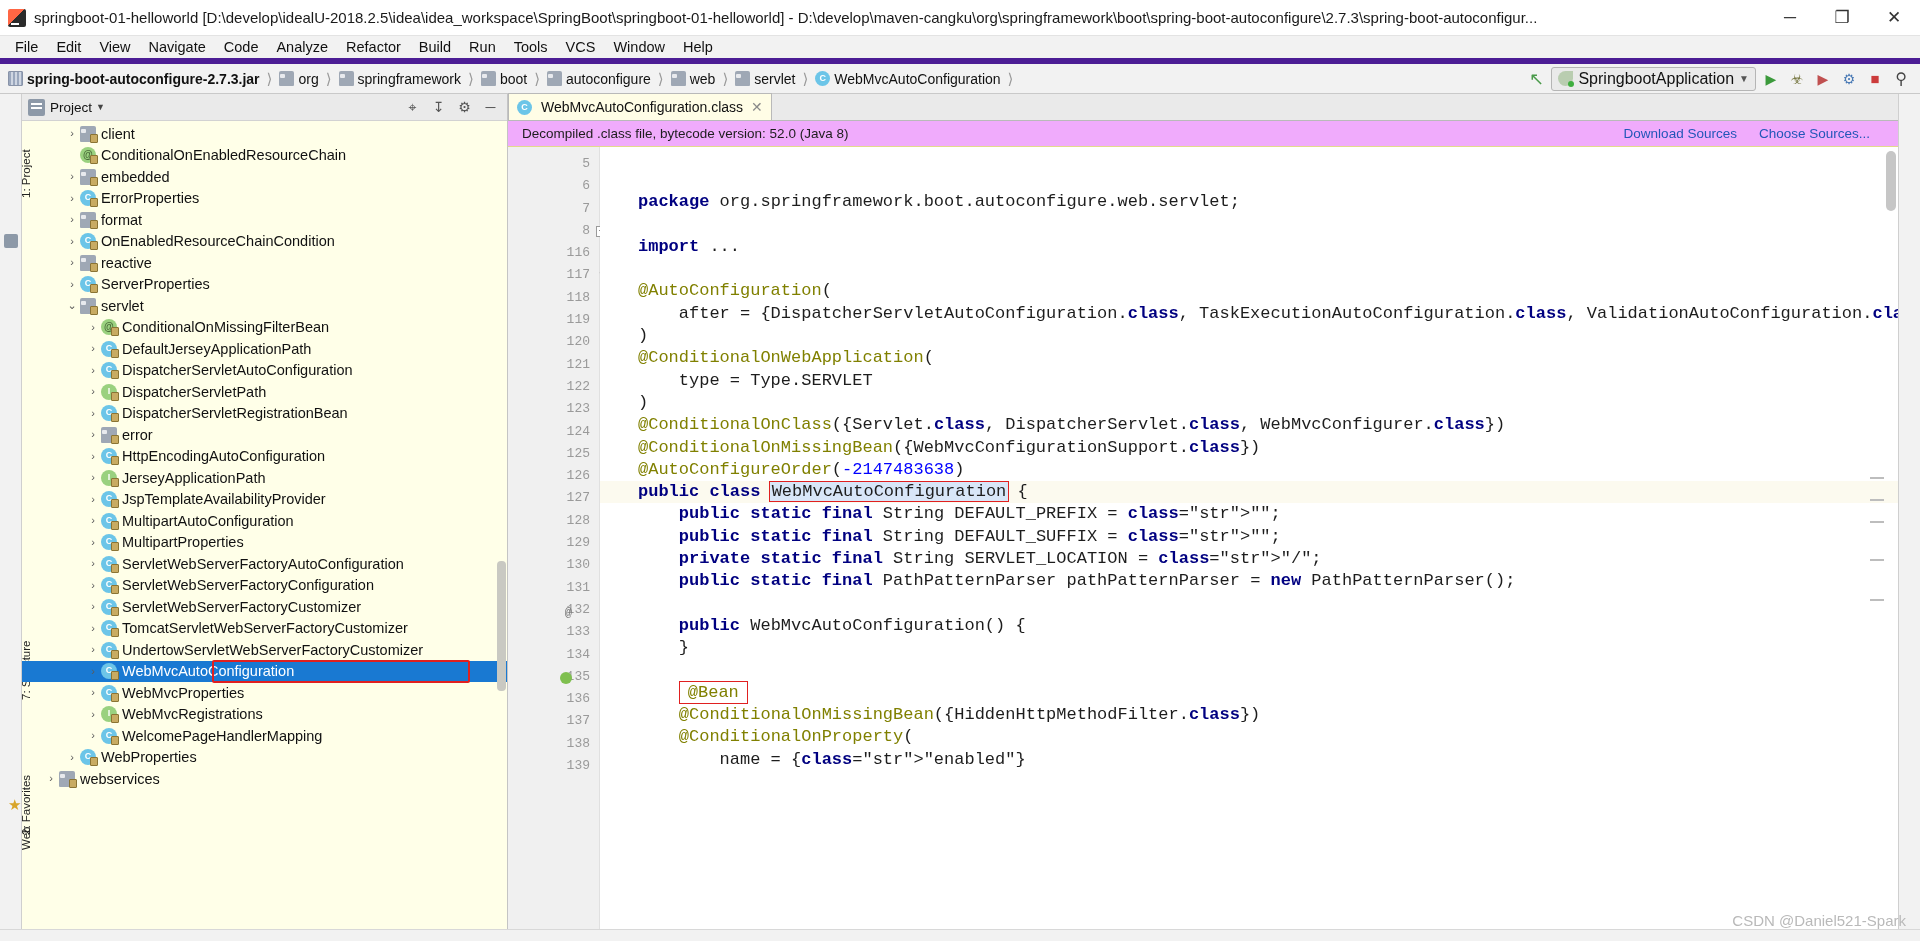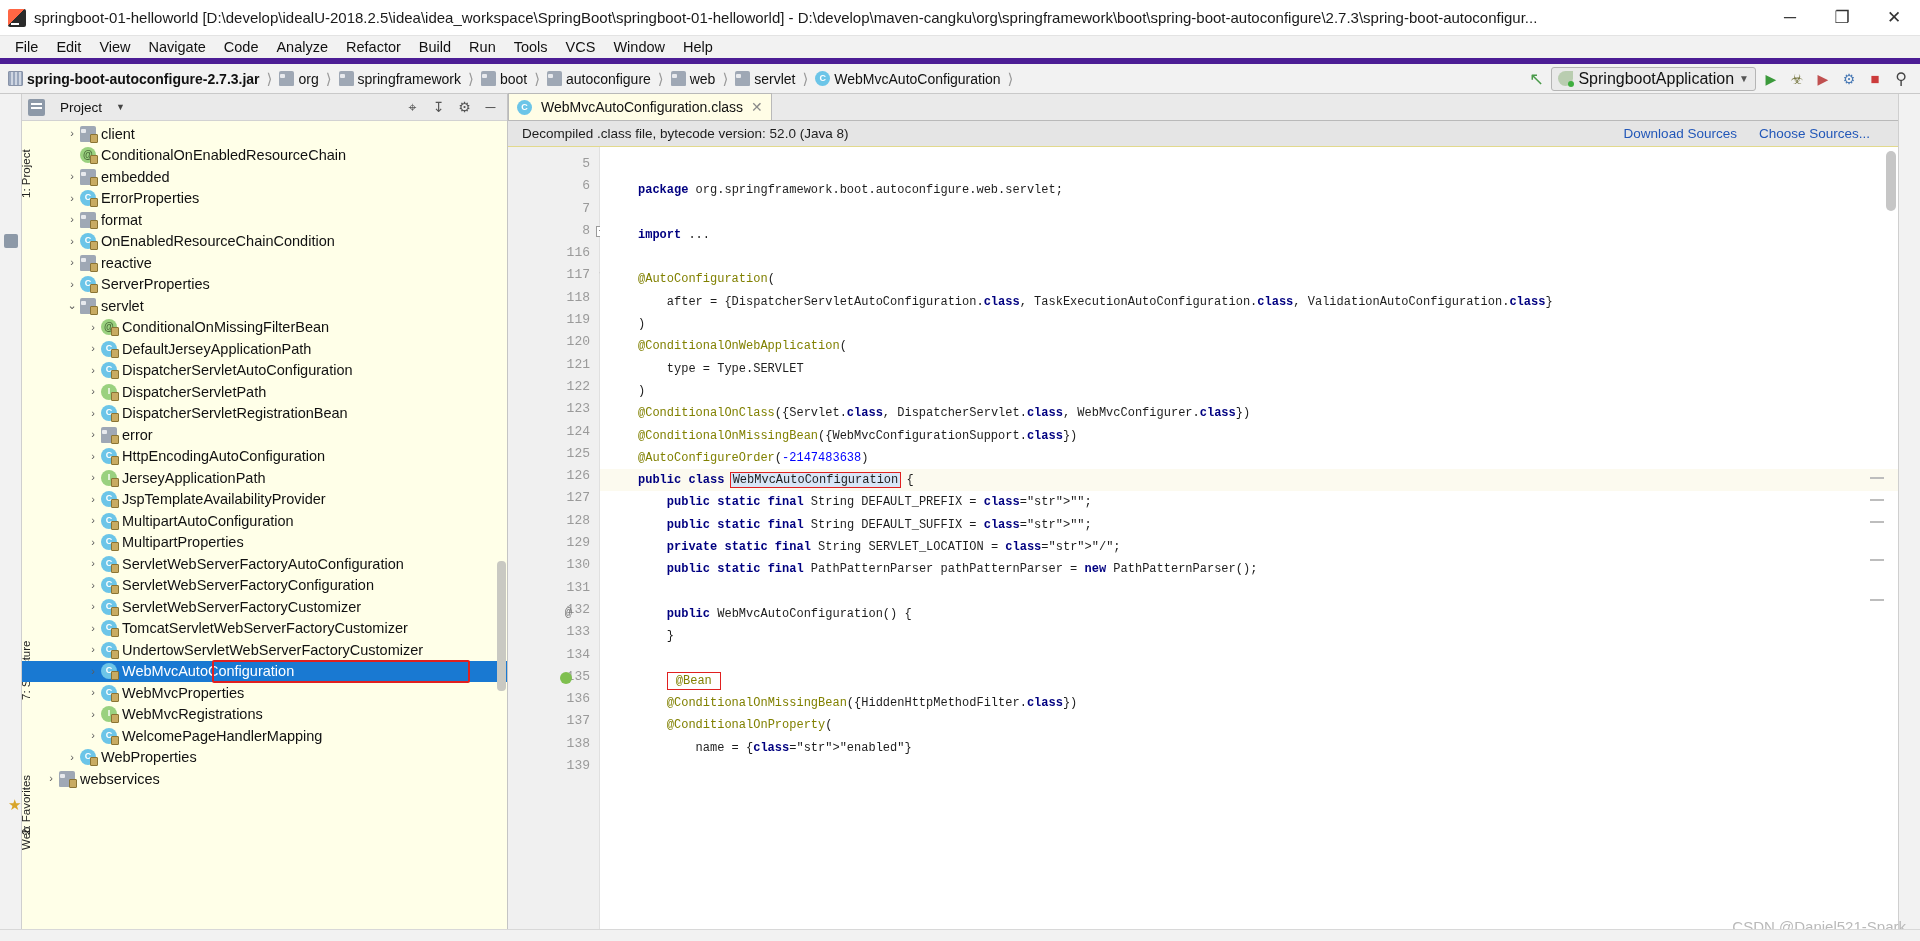--- a/index.html
+++ b/index.html
@@ -132,21 +132,20 @@
 
   
   .project-panel {
     width: 486px; min-width: 486px; display: flex; flex-direction: column;
     background: #ffffe8; border-right: 1px solid #c4c4c4;
   }
   .panel-header {
     height: 27px; min-height: 27px; background: #eaeaea;
     display: flex; align-items: center; padding: 0 6px;
     border-bottom: 1px solid #d2d2d2;
-    gap: 10px;
   }
   .panel-title { font-size: 13.5px; color: #111; margin-right: 4px; }
   .panel-hdr-ic { width: 17px; height: 17px; margin-right: 5px; background: #8d99a8; border-radius: 2px; position: relative;}
   .panel-hdr-ic::after{content:"";position:absolute;left:3px;top:4px;width:11px;height:2px;background:#fff;box-shadow:0 4px 0 #fff;}
   .panel-hdr-actions { margin-left: auto; display: flex; align-items: center; gap: 9px; padding-right: 2px; }
   .hdr-gly { width: 17px; height: 17px; color: #555; display:flex; align-items:center; justify-content:center; font-size: 14px; }
 
   .tree {
     flex: 1 1 auto; overflow: hidden; position: relative;
     padding-top: 2px;
@@ -180,21 +179,21 @@
     display: flex; align-items: flex-end; border-bottom: 1px solid #b9b9b9;
   }
   .editor-tab {
     height: 27px; display: flex; align-items: center; gap: 5px;
     background: #fffde6; border: 1px solid #b9b9b9; border-bottom: none;
     padding: 0 8px 0 8px; font-size: 14px; color: #111;
   }
   .tab-close { color: #8a8a8a; font-size: 14px; margin-left: 3px; }
 
   .notice-bar {
-    height: 26px; min-height: 26px; background: #e5e5e5;
+    height: 26px; min-height: 26px; background: #f0abfc;
     border-bottom: 1px solid #e2d98d;
     display: flex; align-items: center; padding: 0 14px;
     font-size: 13.5px; color: #1d1d1d;
   }
   .notice-links { margin-left: auto; display: flex; gap: 22px; padding-right: 14px; }
   .notice-links a { color: #2257b8; text-decoration: none; font-size: 13.5px; }
 
   .code-wrap { flex: 1 1 auto; display: flex; min-height: 0; position: relative; overflow: hidden; }
   .gutter {
     width: 92px; min-width: 92px; background: #f0f0f0;
@@ -207,43 +206,43 @@
     position: absolute; right: -8px; top: 6px; width: 11px; height: 11px;
     color: #8a8a8a; font-size: 10px; line-height: 9px; text-align: center;
   }
   .fold.box { border: 1px solid #9a9a9a; background: #fff; }
   .fold.tri { border: none; }
   .gmark {
     position: absolute; left: 48px; width: 16px; height: 16px;
   }
   .code-col {
     flex: 1 1 auto; position: relative; overflow: hidden;
-    font-family: "Liberation Mono", monospace; font-size: 12px;
-    padding-top: 10px; background: #fff;
+    font-family: "Liberation Mono", monospace; font-size: 17px;
+    padding-top: 22px; background: #fff;
   }
   .cline { height: 22.3px; line-height: 22.3px; white-space: pre; padding-left: 38px; }
   .cline.highlight { background: #fcfaef; }
   .kw { color: #000080; font-weight: bold; }
   .num { color: #0000ff; }
   .anno { color: #808000; }
   .hl-box {
     border: 1.5px solid #e02020; padding: 0 2px; margin: 0 -2px;
     background: #d8e6f8;
   }
   .hl-box2 { border: 1.5px solid #e02020; padding: 1px 8px; }
 
   .code-marks { position: absolute; right: 14px; top: 0; width: 18px; height: 100%; }
   .cm { position: absolute; right: 0; width: 14px; height: 2px; background: #bdbdbd; }
   .ed-scroll {
     position: absolute; right: 2px; width: 10px; background: #c6c6c6; border-radius: 5px;
   }
 
   
   .watermark {
-    position: absolute; right: 14px; bottom: 6px;
+    position: absolute; right: 14px; bottom: 12px;
     font-size: 15px; color: #b9b9b9; font-family: "Liberation Sans", sans-serif;
   }
   .bottom-strip {
     position: absolute; left: 0; bottom: 0; width: 1920px; height: 12px;
     background: #f2f2f2; border-top: 1px solid #d8d8d8;
   }
 </style>
 </head>
 <body>
 

